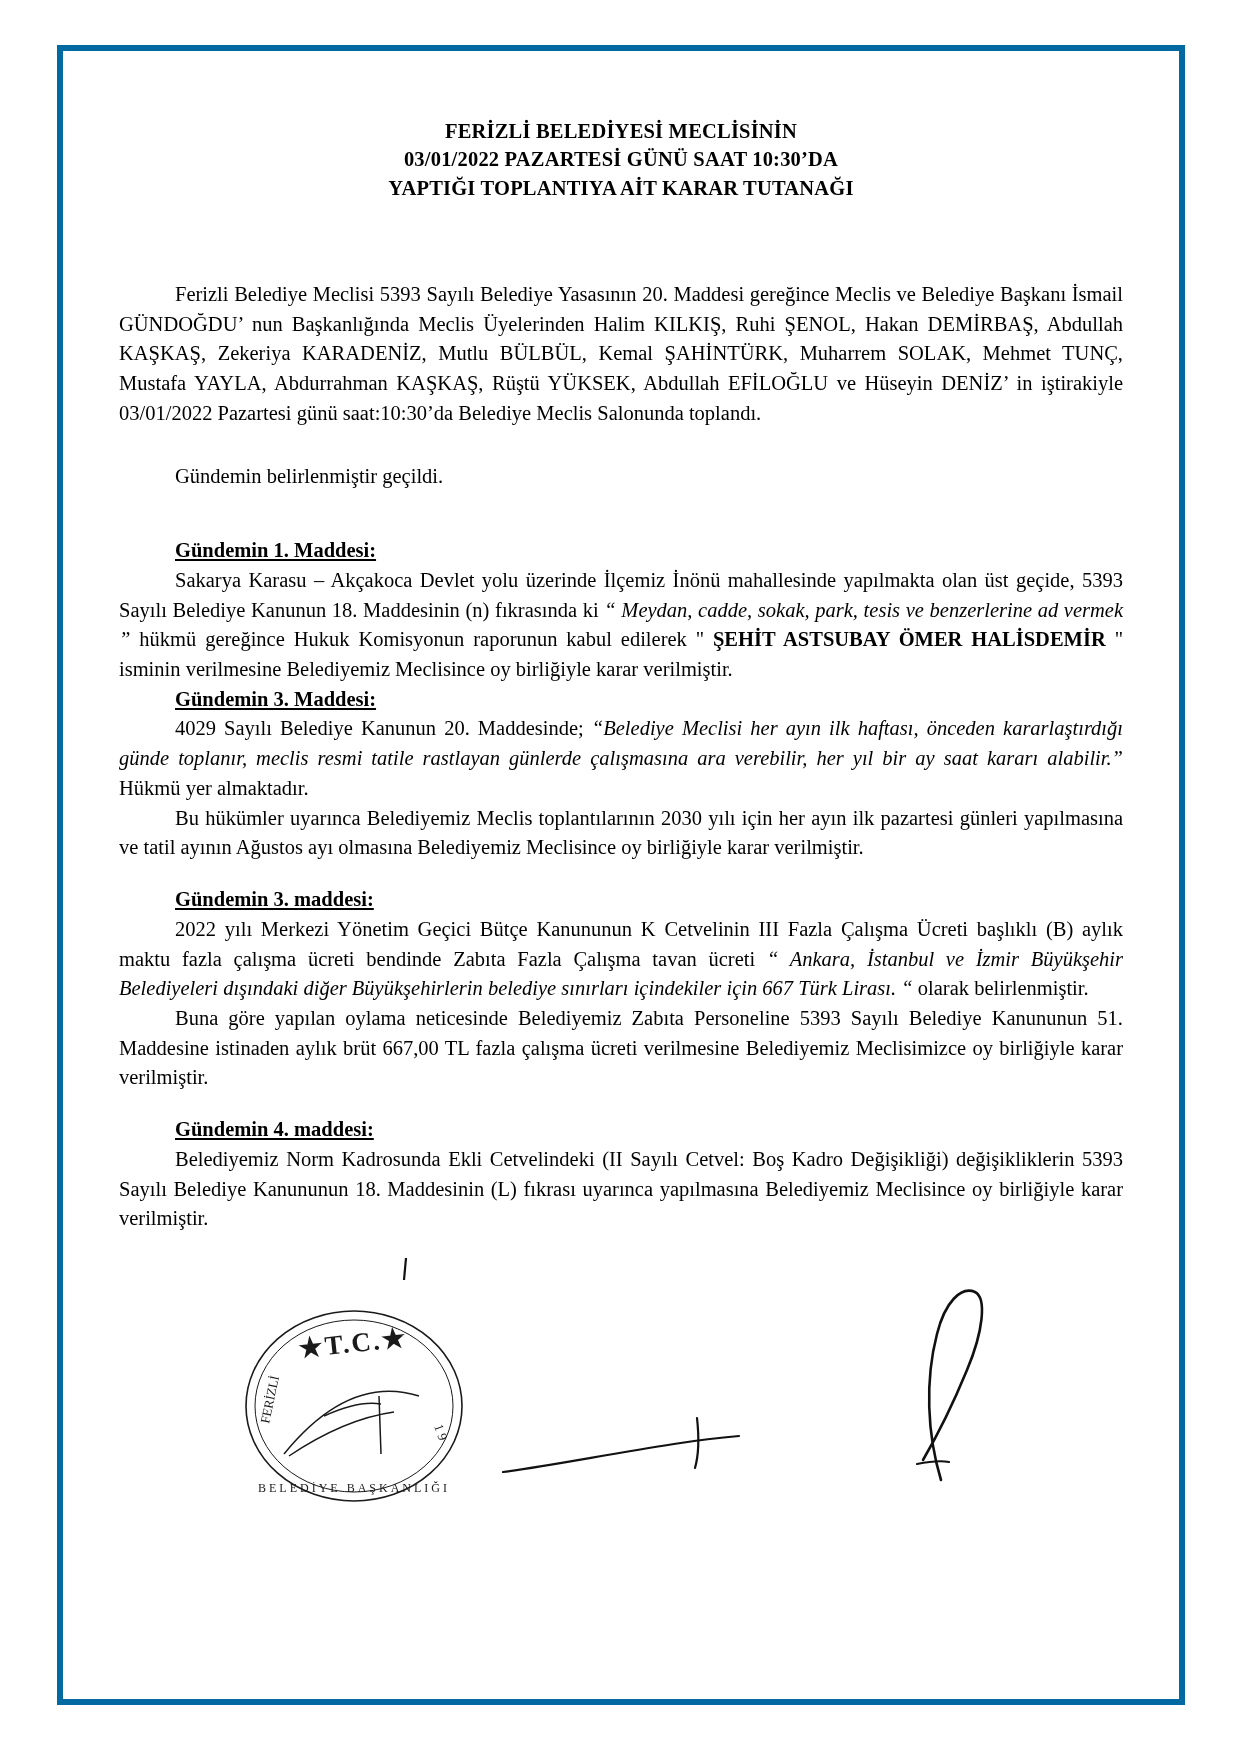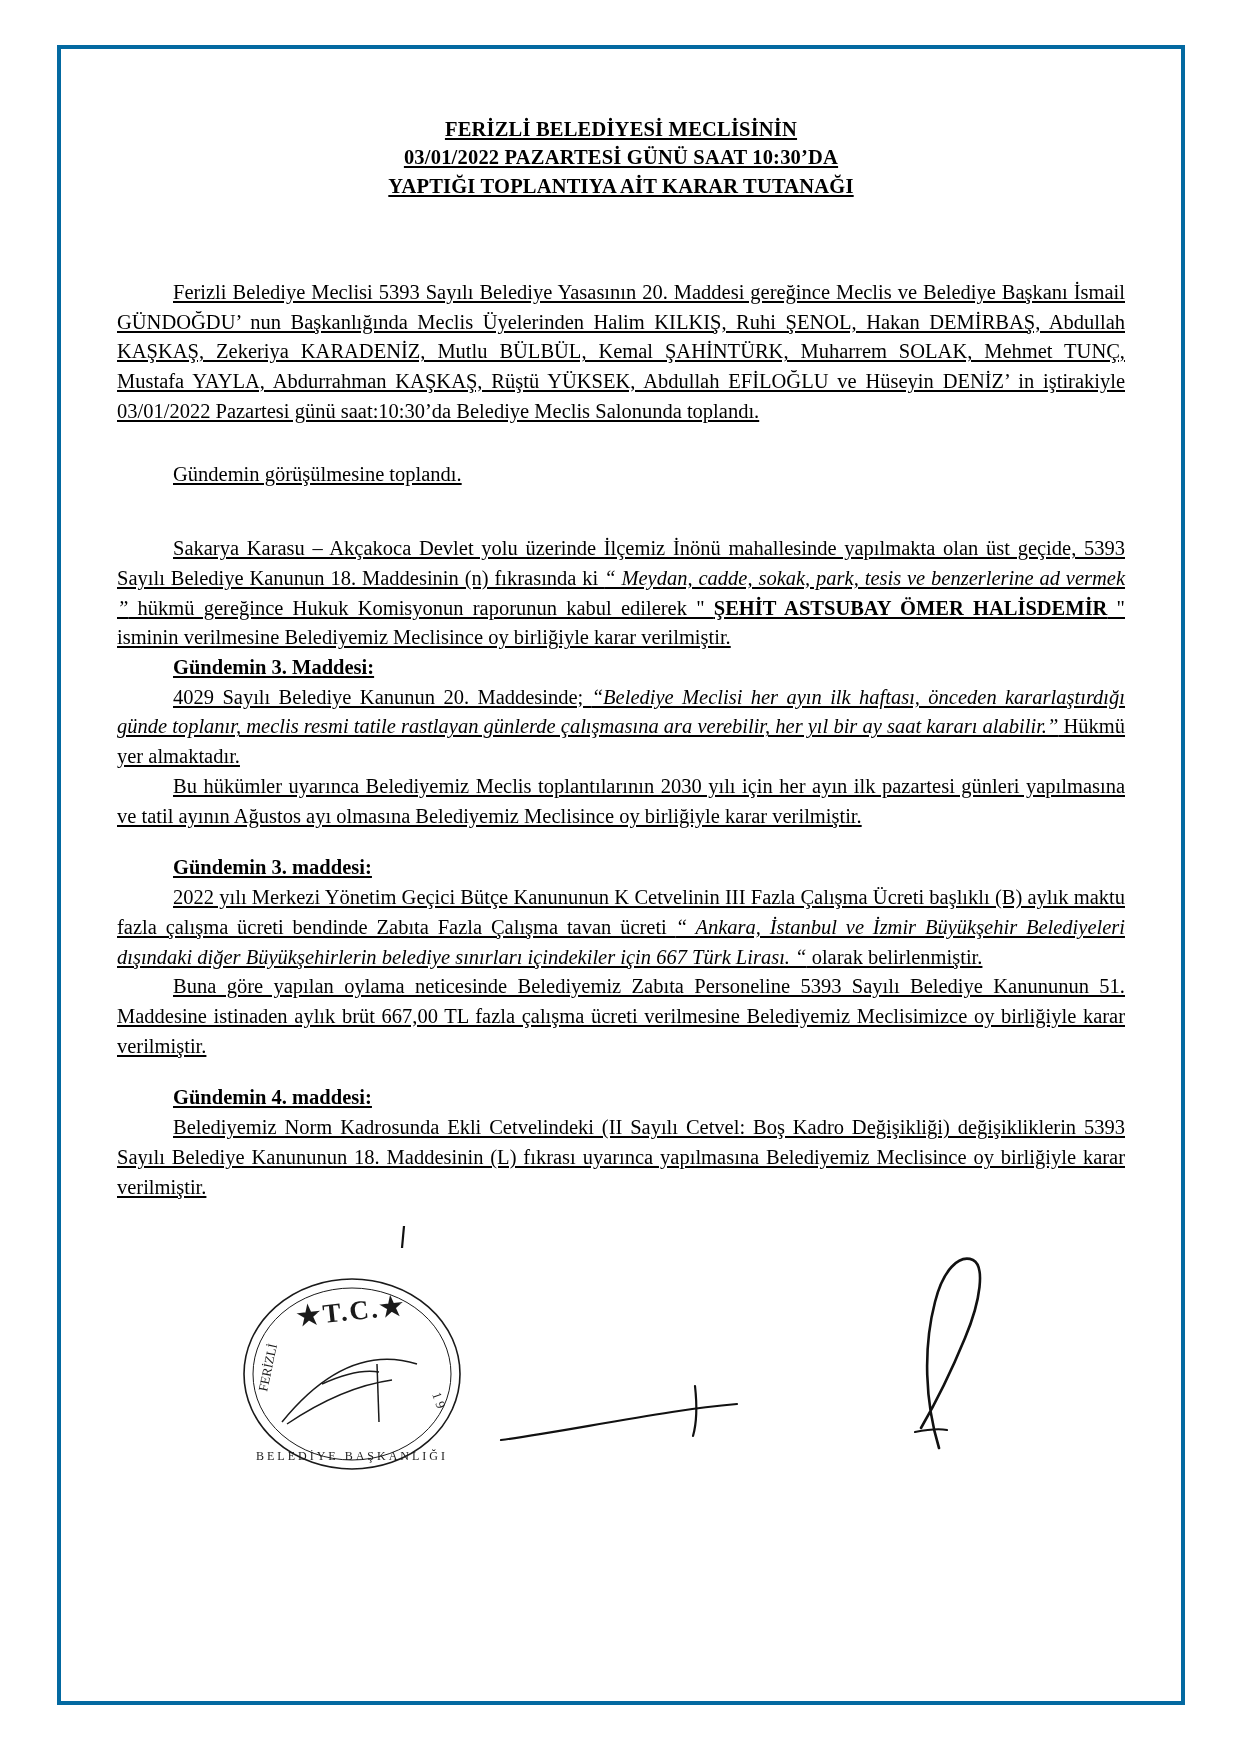--- a/index.html
+++ b/index.html
@@ -13,24 +13,23 @@
     font-family: "Liberation Serif", serif;
     color: #000;
     position: relative;
   }
   .page {
     position: absolute;
     left: 57px;
     top: 45px;
     width: 1128px;
     height: 1660px;
-    border: 4px solid #0369a1;
+    border: 6px solid #0369a1;
     box-sizing: border-box;
     overflow: hidden;
-    text-decoration: underline;
   }
   .inner {
     padding: 66px 56px 0 56px;
   }
   .doc-title {
     text-align: center;
     font-weight: bold;
     font-size: 20.5px;
     line-height: 1.38;
     letter-spacing: 0.2px;
@@ -109,24 +108,25 @@
       <div>03/01/2022 PAZARTESİ GÜNÜ SAAT 10:30’DA</div>
       <div>YAPTIĞI TOPLANTIYA AİT KARAR TUTANAĞI</div>
     </div>
 
     <div class="body-block">
 
       <p class="para indent">Ferizli Belediye Meclisi 5393 Sayılı Belediye Yasasının 20. Maddesi gereğince Meclis ve Belediye Başkanı İsmail GÜNDOĞDU’ nun Başkanlığında Meclis Üyelerinden Halim KILKIŞ, Ruhi ŞENOL, Hakan DEMİRBAŞ, Abdullah KAŞKAŞ, Zekeriya KARADENİZ, Mutlu BÜLBÜL, Kemal ŞAHİNTÜRK, Muharrem SOLAK, Mehmet TUNÇ, Mustafa YAYLA, Abdurrahman KAŞKAŞ, Rüştü YÜKSEK, Abdullah EFİLOĞLU ve Hüseyin DENİZ’ in iştirakiyle 03/01/2022 Pazartesi günü saat:10:30’da Belediye Meclis Salonunda toplandı.</p>
 
       <div class="gap-md"></div>
 
-      <p class="para indent">Gündemin görüşülmesine toplandı.</p>
+      <p class="para indent">Gündemin belirlenmiştir geçildi.</p>
 
       <div class="gap-lg"></div>
 
+      <p class="heading">Gündemin 1. Maddesi:</p>
       <p class="para indent"><span>Sakarya Karasu – Akçakoca Devlet yolu üzerinde İlçemiz İnönü mahallesinde yapılmakta olan üst geçide, 5393 Sayılı Belediye Kanunun 18. Maddesinin (n) fıkrasında ki </span><span class="ital">“ Meydan, cadde, sokak, park, tesis ve benzerlerine ad vermek ”</span><span> hükmü gereğince Hukuk Komisyonun raporunun kabul edilerek " </span><span class="bold">ŞEHİT ASTSUBAY ÖMER HALİSDEMİR</span><span> " isminin verilmesine Belediyemiz Meclisince oy birliğiyle karar verilmiştir.</span></p>
 
       <p class="heading">Gündemin 3. Maddesi:</p>
       <p class="para indent"><span>4029 Sayılı Belediye Kanunun 20. Maddesinde; </span><span class="ital">“Belediye Meclisi her ayın ilk haftası, önceden kararlaştırdığı günde toplanır, meclis resmi tatile rastlayan günlerde çalışmasına ara verebilir, her yıl bir ay saat kararı alabilir.”</span><span> Hükmü yer almaktadır.</span></p>
       <p class="para indent">Bu hükümler uyarınca Belediyemiz Meclis toplantılarının 2030 yılı için her ayın ilk pazartesi günleri yapılmasına ve tatil ayının Ağustos ayı olmasına Belediyemiz Meclisince oy birliğiyle karar verilmiştir.</p>
 
       <div class="gap-sm"></div>
 
       <p class="heading">Gündemin 3. maddesi:</p>
       <p class="para indent"><span>2022 yılı Merkezi Yönetim Geçici Bütçe Kanununun K Cetvelinin III Fazla Çalışma Ücreti başlıklı (B) aylık maktu fazla çalışma ücreti bendinde Zabıta Fazla Çalışma tavan ücreti </span><span class="ital">“ Ankara, İstanbul ve İzmir Büyükşehir Belediyeleri dışındaki diğer Büyükşehirlerin belediye sınırları içindekiler için 667 Türk Lirası. “</span><span> olarak belirlenmiştir.</span></p>

